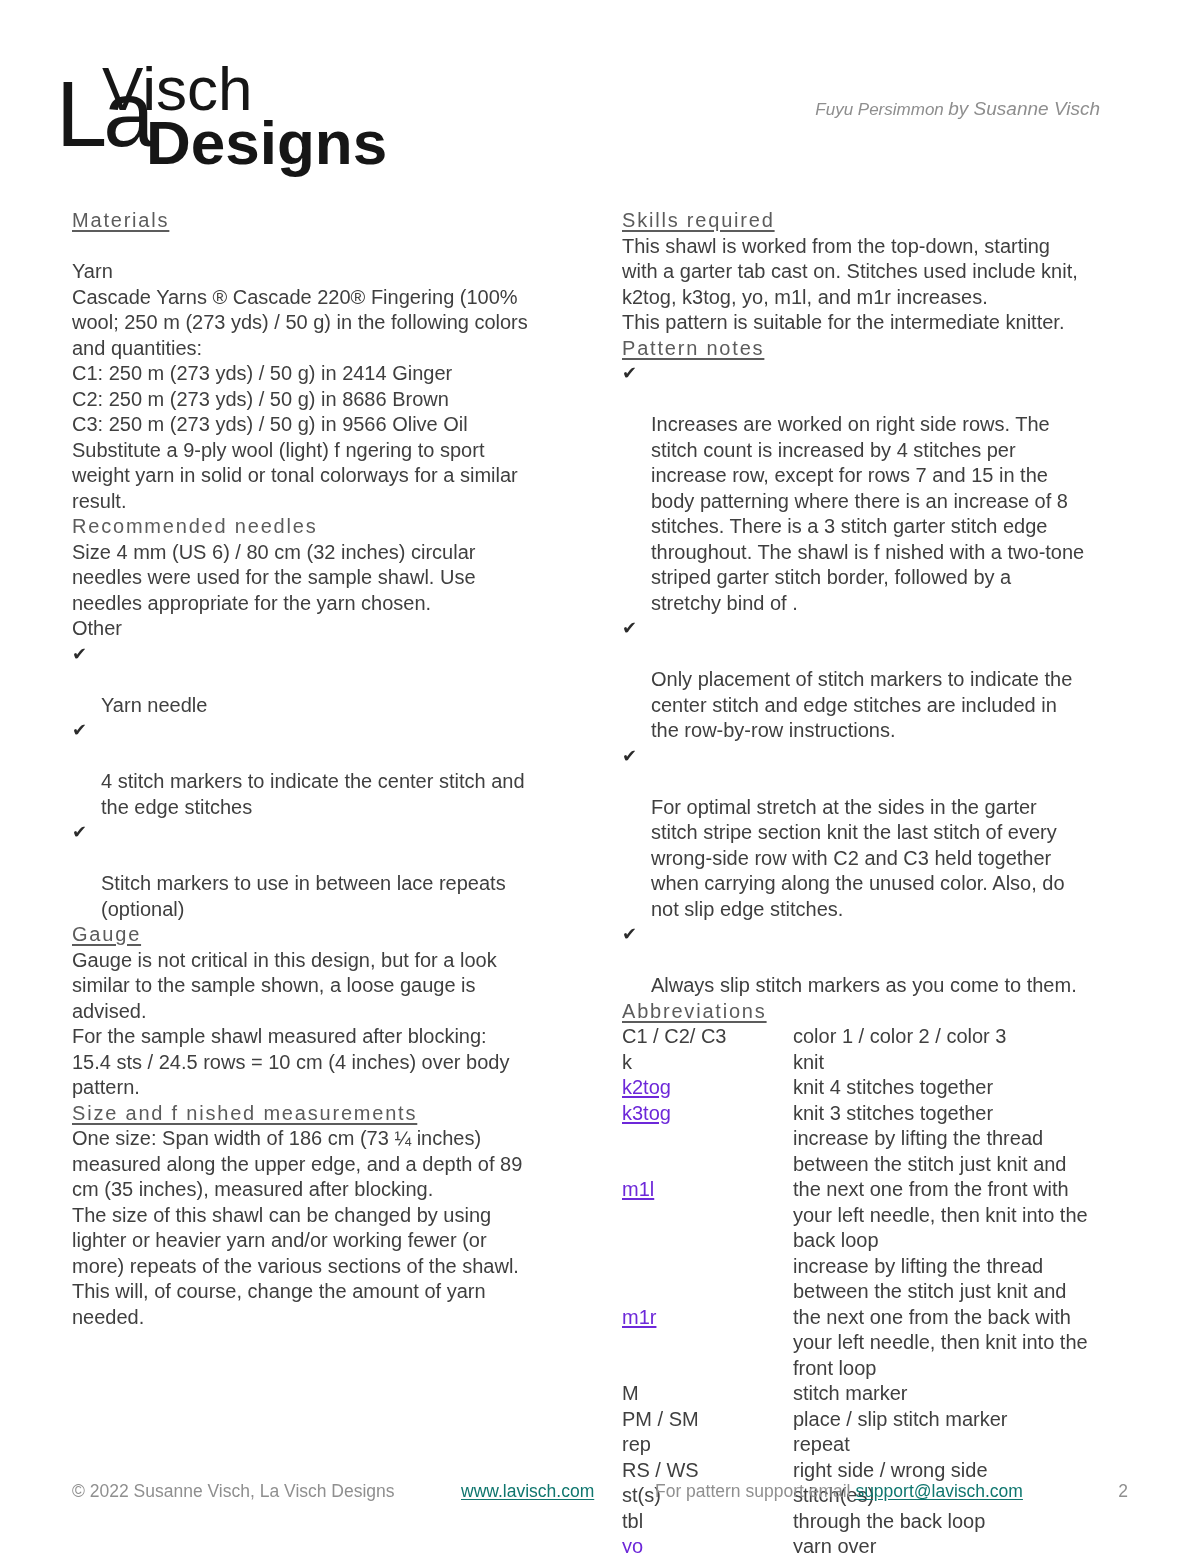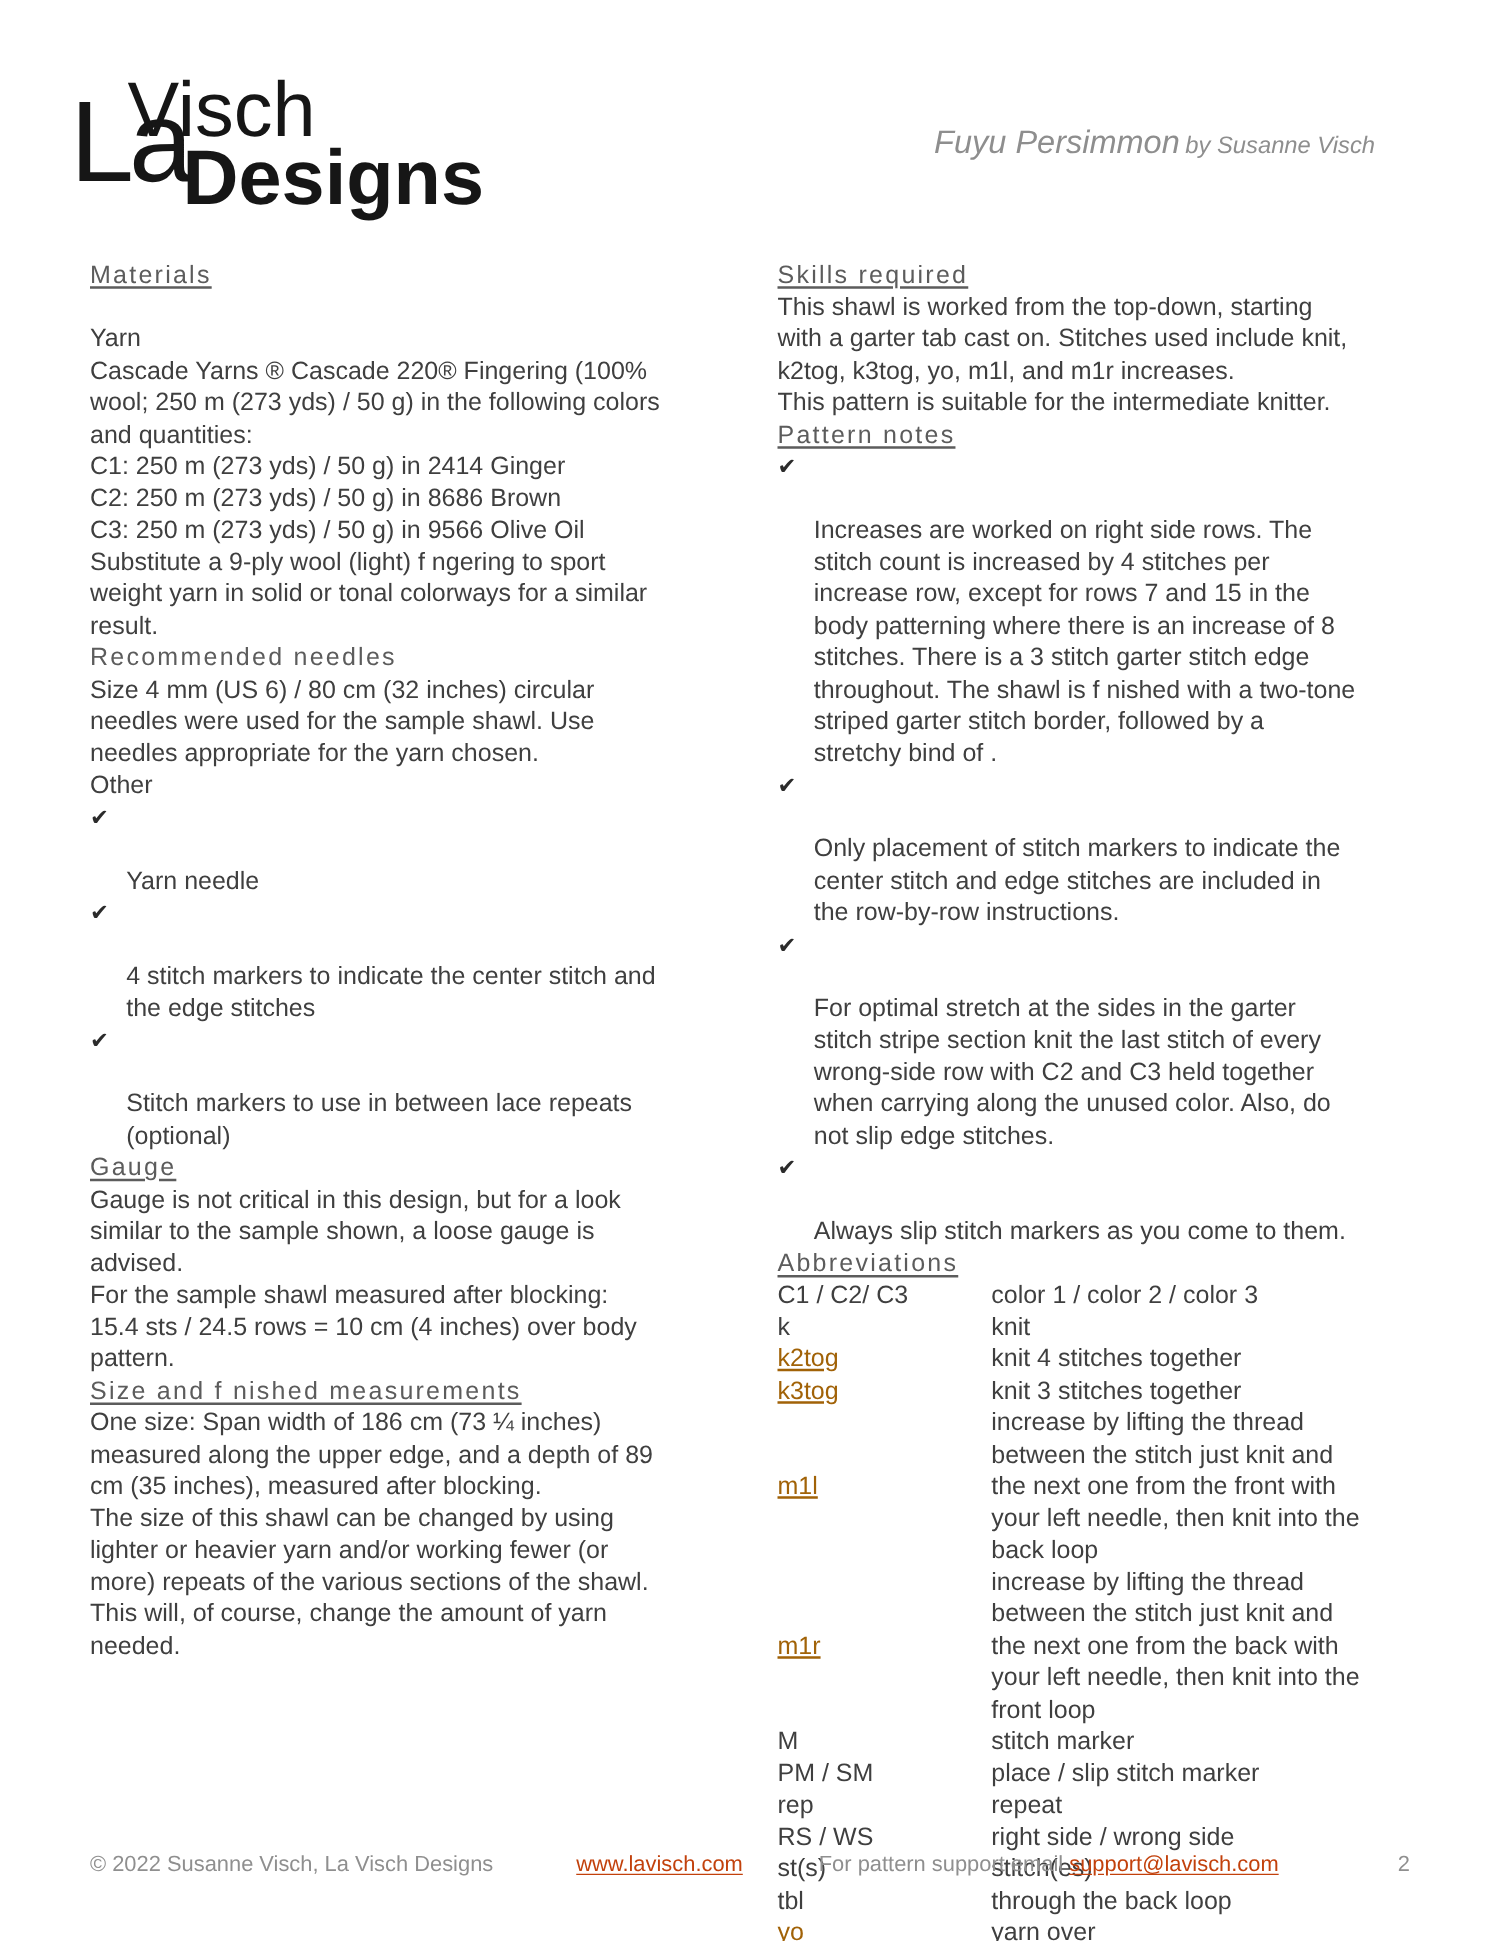--- a/index.html
+++ b/index.html
@@ -13,21 +13,21 @@
   }
 
   
   .logo { position: absolute; left: 56px; top: 60px; width: 330px; height: 135px; color: #161616; }
   .logo-la { position: absolute; left: 0; top: 8px; font-size: 92px; line-height: 1; letter-spacing: -4px; font-weight: 400; }
   .logo-visch { position: absolute; left: 46px; top: -2px; font-size: 62px; line-height: 1; font-weight: 400; }
   .logo-designs { position: absolute; left: 90px; top: 52px; font-size: 62px; line-height: 1; font-weight: 700; }
 
   
   .doc-title { position: absolute; right: 100px; top: 98px; text-align: right; white-space: nowrap; color: #8e8e8e; font-style: italic; }
-  .doc-title .title-main { font-size: 26px; text-align: right; }
+  .doc-title .title-main { font-size: 17px; text-align: right; }
   .doc-title .title-by { font-size: 19px; }
 
   
   .col { position: absolute; top: 208px; font-size: 20px; line-height: 25.5px; }
   .col-left  { left: 72px;  width: 506px; }
   .col-right { left: 622px; width: 512px; }
 
   .heading {
     color: #5c5c5c;
     text-decoration: underline;
@@ -44,29 +44,29 @@
   .sub-label { margin: 0; }
 
   ul.checklist { list-style: none; margin: 0; }
   ul.checklist li { position: relative; padding-left: 29px; white-space: pre-line; }
   ul.checklist li .check { position: absolute; left: 0; top: 0; font-size: 18px; color: #2b2b2b; }
 
   
   .abbr-row { display: flex; align-items: center; }
   .abbr-term { width: 171px; flex: none; }
   .abbr-def { white-space: pre-line; flex: 1; }
-  .link { color: #a16207; text-decoration: underline; text-underline-offset: 2px; cursor: pointer; }
+  .link { color: #6d28d9; text-decoration: underline; text-underline-offset: 2px; cursor: pointer; }
 
   
   .footer { position: absolute; left: 0; top: 1481px; width: 1200px; height: 24px; font-size: 17.5px; color: #8f8f8f; }
   .footer .f-copyright { position: absolute; left: 72px; top: 0; }
   .footer .f-site { position: absolute; left: 461px; top: 0; }
   .footer .f-support { position: absolute; left: 655px; top: 0; }
   .footer .f-page { position: absolute; right: 72px; top: 0; }
-  .footer .link { color: #c2410c; }
+  .footer .link { color: #0f766e; }
 </style>
 </head>
 <body>
 
 <div class="logo">
   <span class="logo-la">La</span>
   <span class="logo-visch">Visch</span>
   <span class="logo-designs">Designs</span>
 </div>
 

